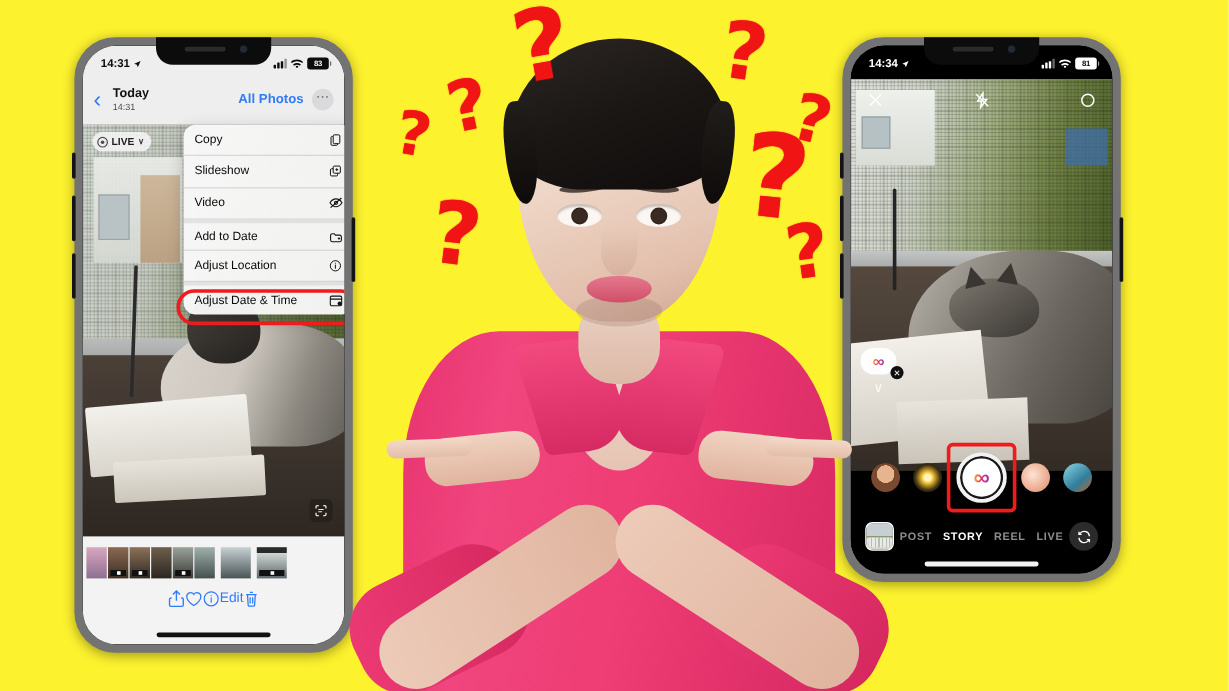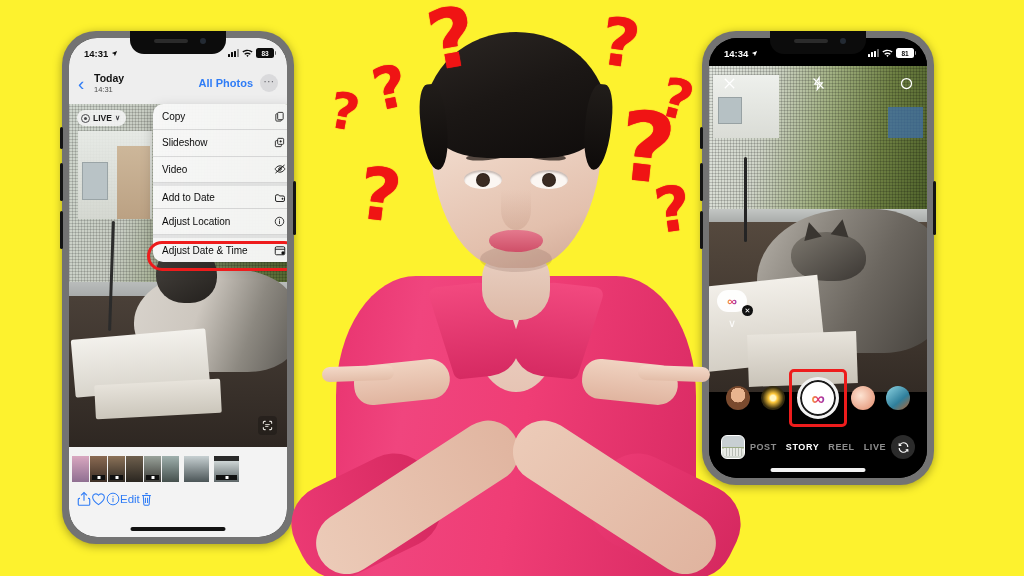--- a/index.html
+++ b/index.html
@@ -321,21 +321,21 @@
   }
   .fs-thumb .strip::after {
     content:""; position: absolute; left: 50%; top: 1px;
     transform: translateX(-50%);
     width: 3px; height: 3px; background: #fff;
   }
   .tb-icons {
     position: absolute;
     left: 0; right: 0; top: 44px;
     display: flex; align-items: center;
-    justify-content: flex-start;
+    justify-content: center;
     padding: 0 8px;
     color: #2f7cf6;
   }
   .tb-icons > div { display: flex; align-items: center; justify-content: center; }
   .tb-edit { font-size: 11.5px; font-weight: 500; }
 
   
   #phone-right { left: 702px; top: 31px; width: 232px; height: 454px; }
   .ig-screen { position: absolute; inset: 0; background: #000; }
   .ig-photo {

